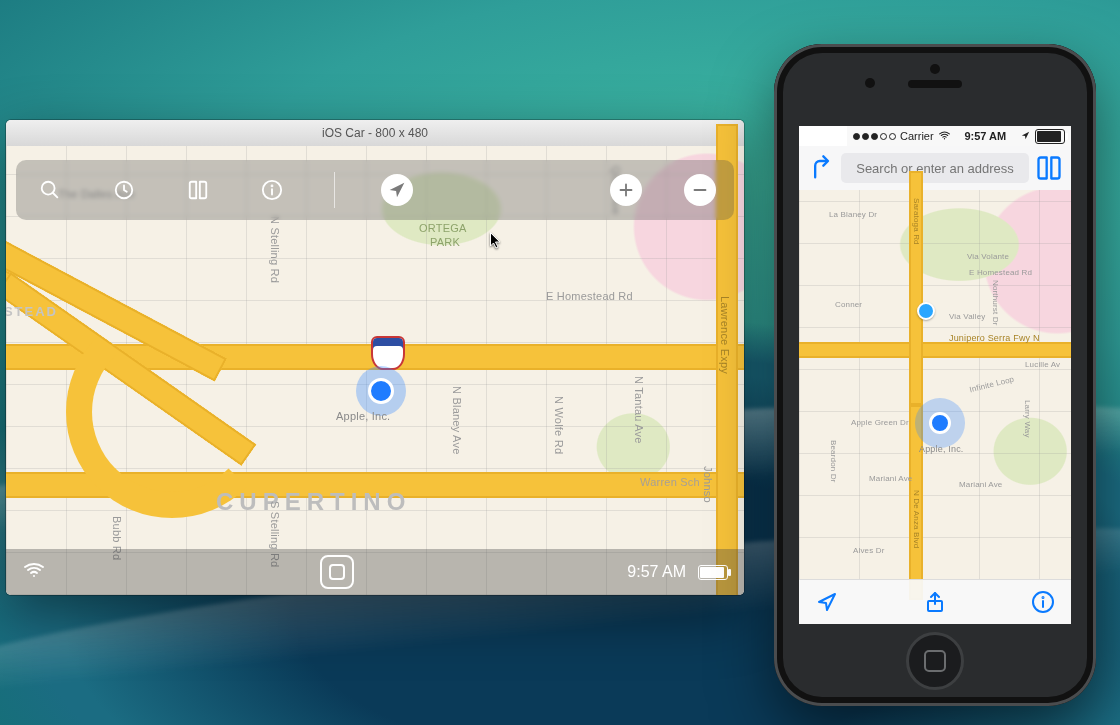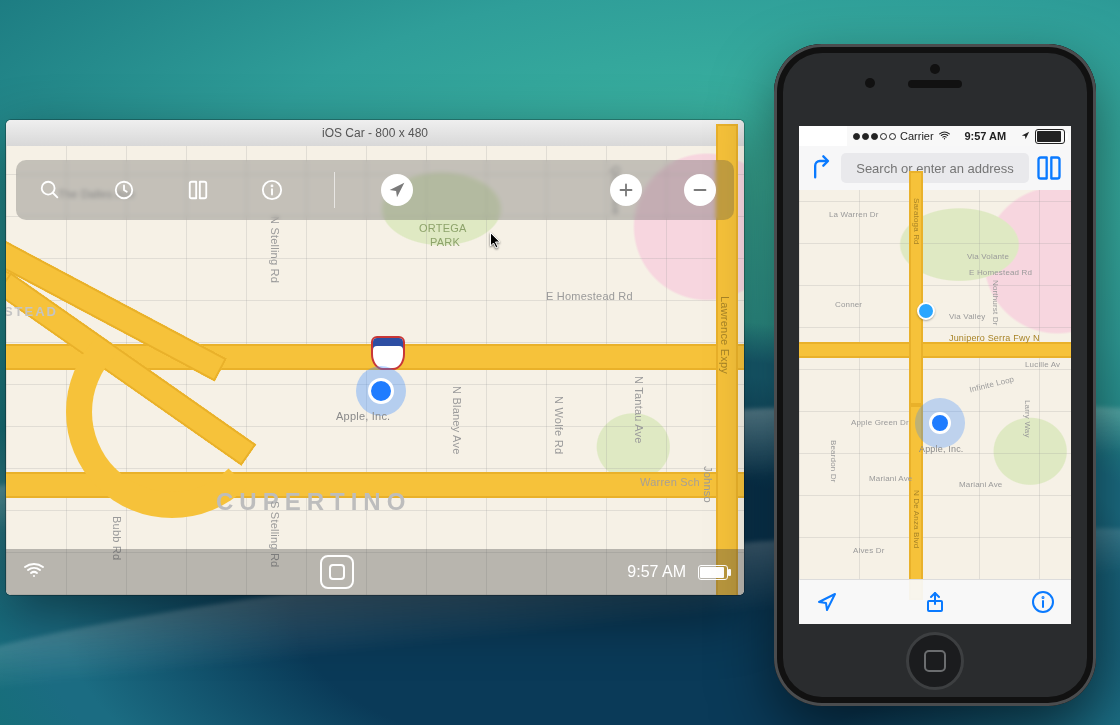--- a/index.html
+++ b/index.html
@@ -336,21 +336,21 @@
 
         <div class="loc-dot" style="left:130px;top:222px;width:16px;height:16px;box-shadow:0 0 0 14px rgba(59,140,255,.3);"></div>
 
         <div style="position:absolute;left:118px;top:112px;width:14px;height:14px;border-radius:50%;background:#2aa6ff;border:2px solid #fff;box-shadow:0 1px 2px rgba(0,0,0,.3);"></div>
 
         <span class="map-label" style="left:120px;top:254px;font-size:9px;">Apple, Inc.</span>
         <span class="map-label road" style="left:150px;top:143px;font-size:9px;color:#a88427;">Junipero Serra Fwy N</span>
         <span class="map-label road" style="left:170px;top:78px;font-size:8px;">E Homestead Rd</span>
         <span class="map-label road" style="left:168px;top:62px;font-size:8px;">Via Volante</span>
         <span class="map-label road" style="left:150px;top:122px;font-size:8px;">Via Valley</span>
-        <span class="map-label road" style="left:30px;top:20px;font-size:8px;">La Warren Dr</span>
+        <span class="map-label road" style="left:30px;top:20px;font-size:8px;">La Blaney Dr</span>
         <span class="map-label road vert" style="left:113px;top:8px;font-size:8px;color:#a88427;">Saratoga Rd</span>
         <span class="map-label road" style="left:170px;top:190px;font-size:8px;transform:rotate(-14deg);">Infinite Loop</span>
         <span class="map-label road" style="left:52px;top:228px;font-size:8px;">Apple Green Dr</span>
         <span class="map-label road" style="left:70px;top:284px;font-size:8px;">Mariani Ave</span>
         <span class="map-label road vert" style="left:113px;top:300px;font-size:8px;color:#a88427;">N De Anza Blvd</span>
         <span class="map-label road" style="left:54px;top:356px;font-size:8px;">Alves Dr</span>
         <span class="map-label road vert" style="left:224px;top:210px;font-size:8px;">Larry Way</span>
         <span class="map-label road vert" style="left:30px;top:250px;font-size:8px;">Beardon Dr</span>
         <span class="map-label road vert" style="left:192px;top:90px;font-size:8px;">Northurst Dr</span>
         <span class="map-label road" style="left:226px;top:170px;font-size:8px;">Lucille Av</span>

